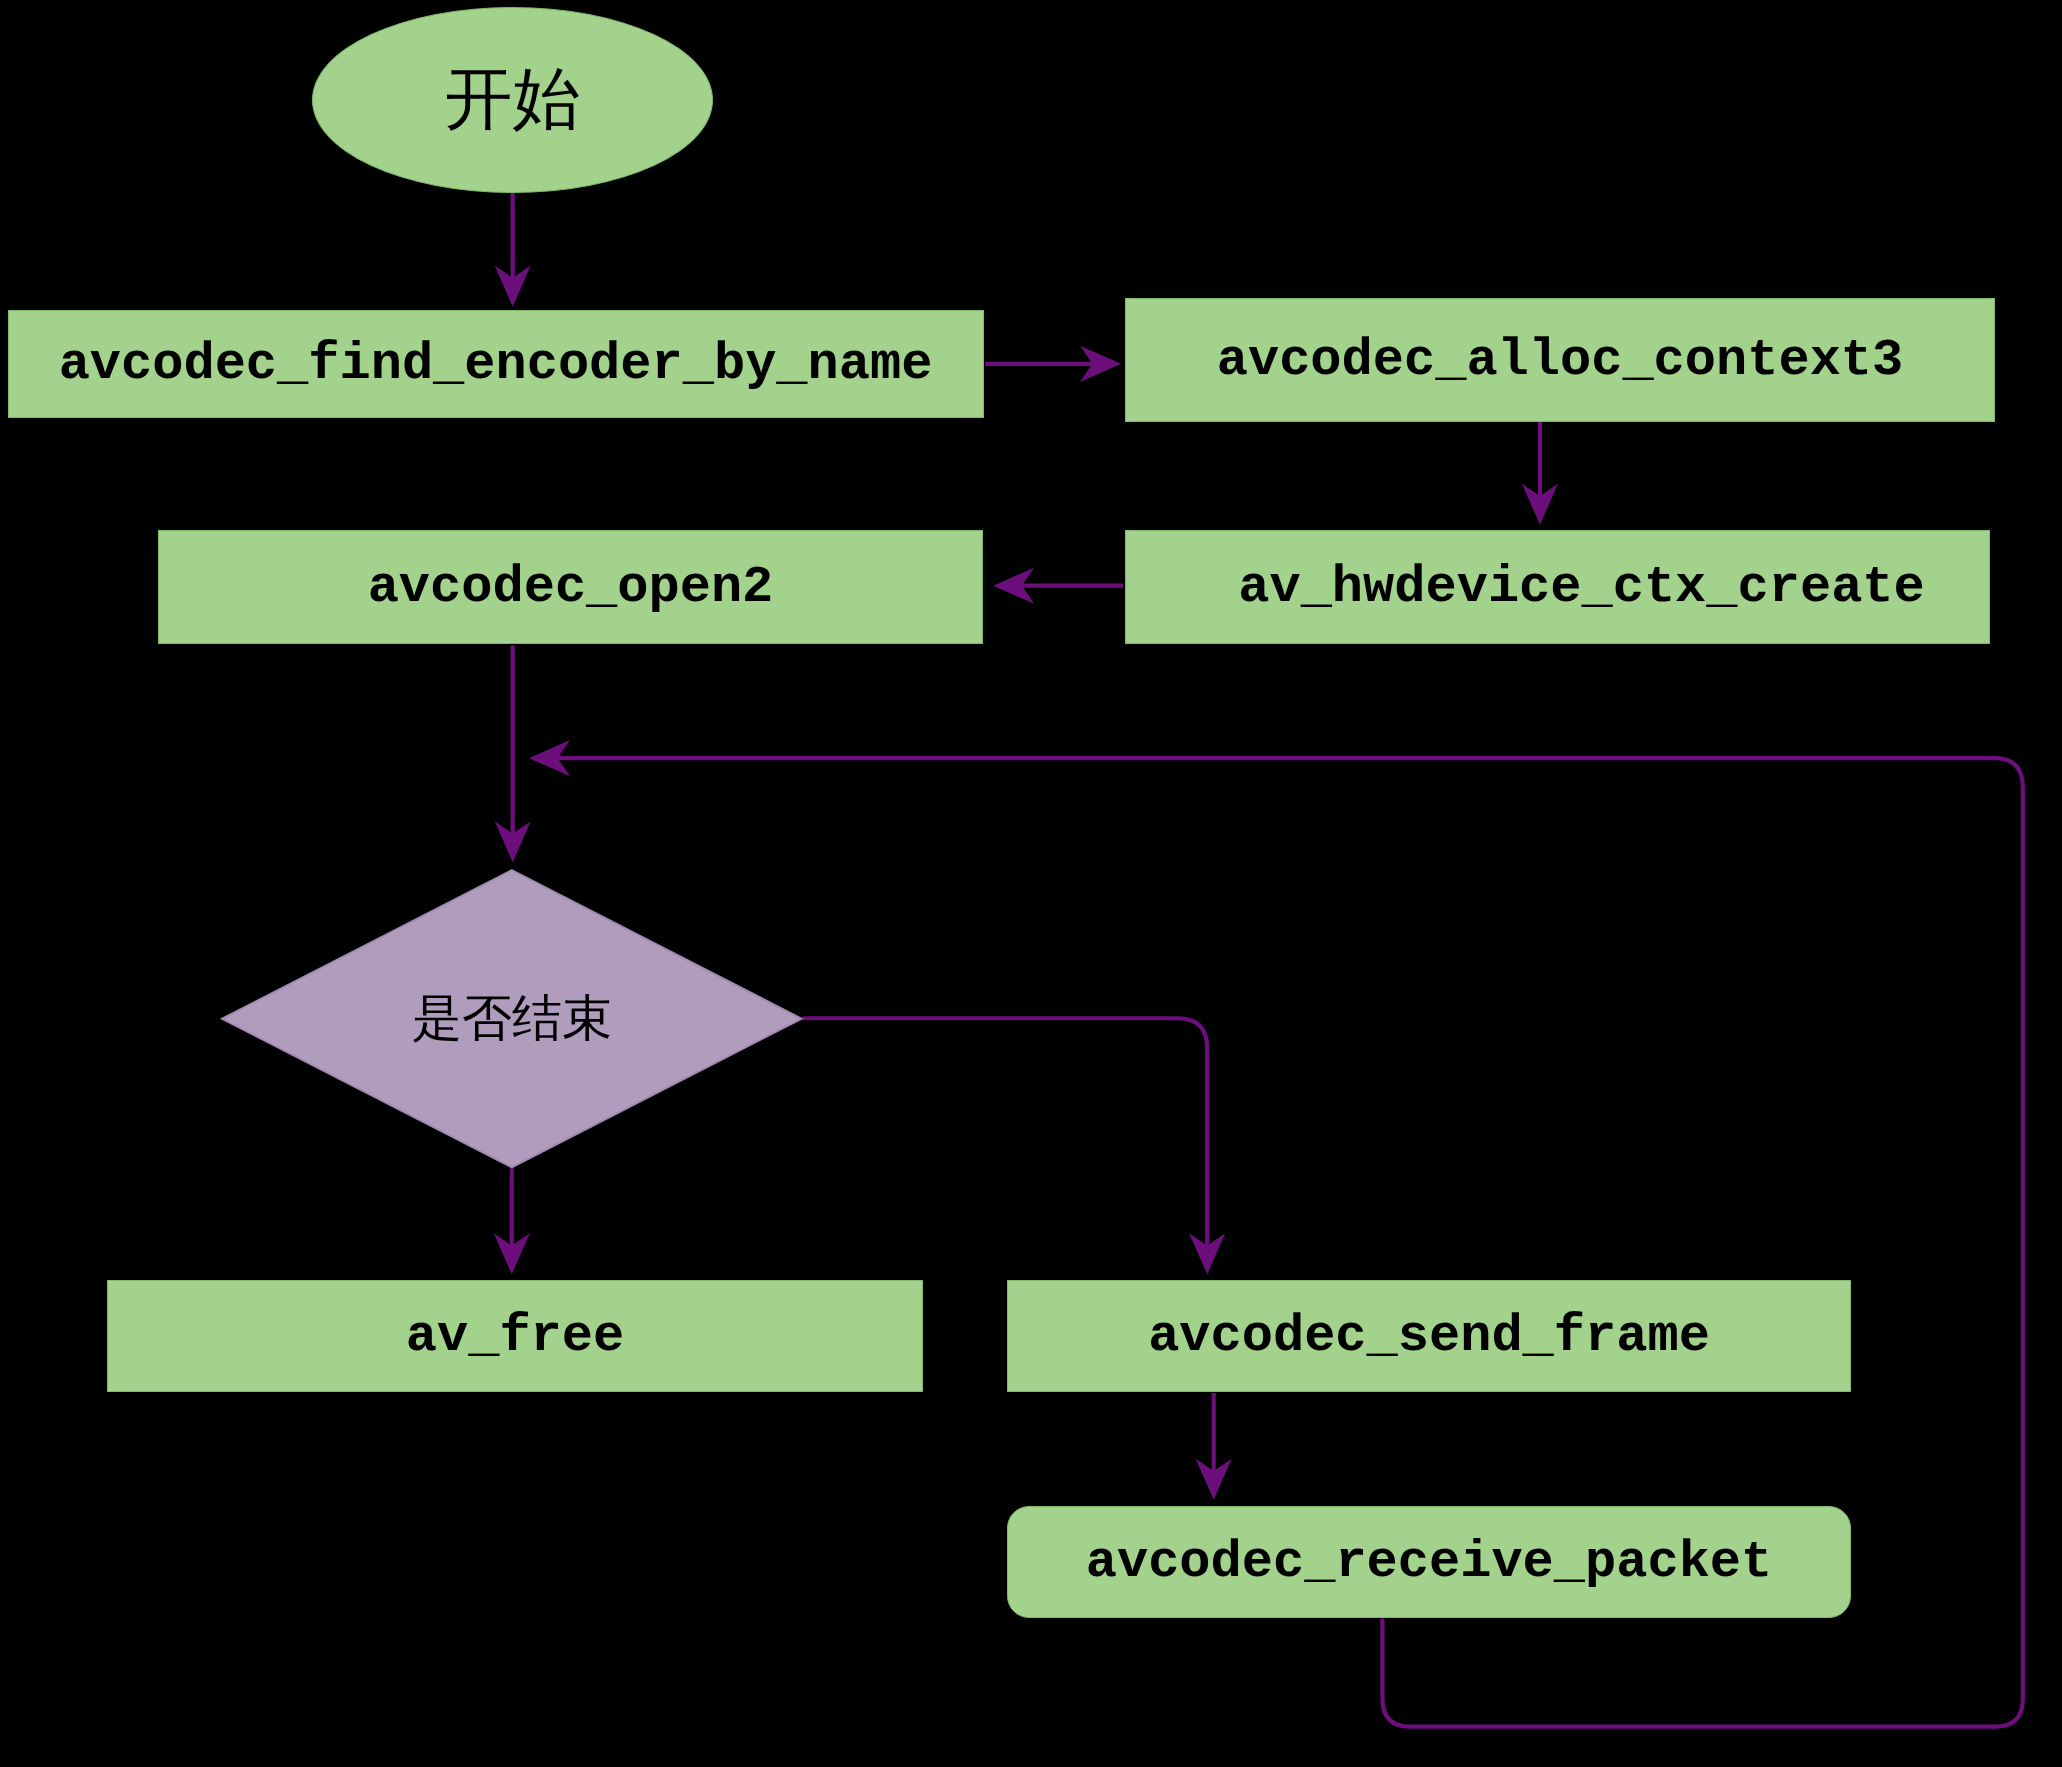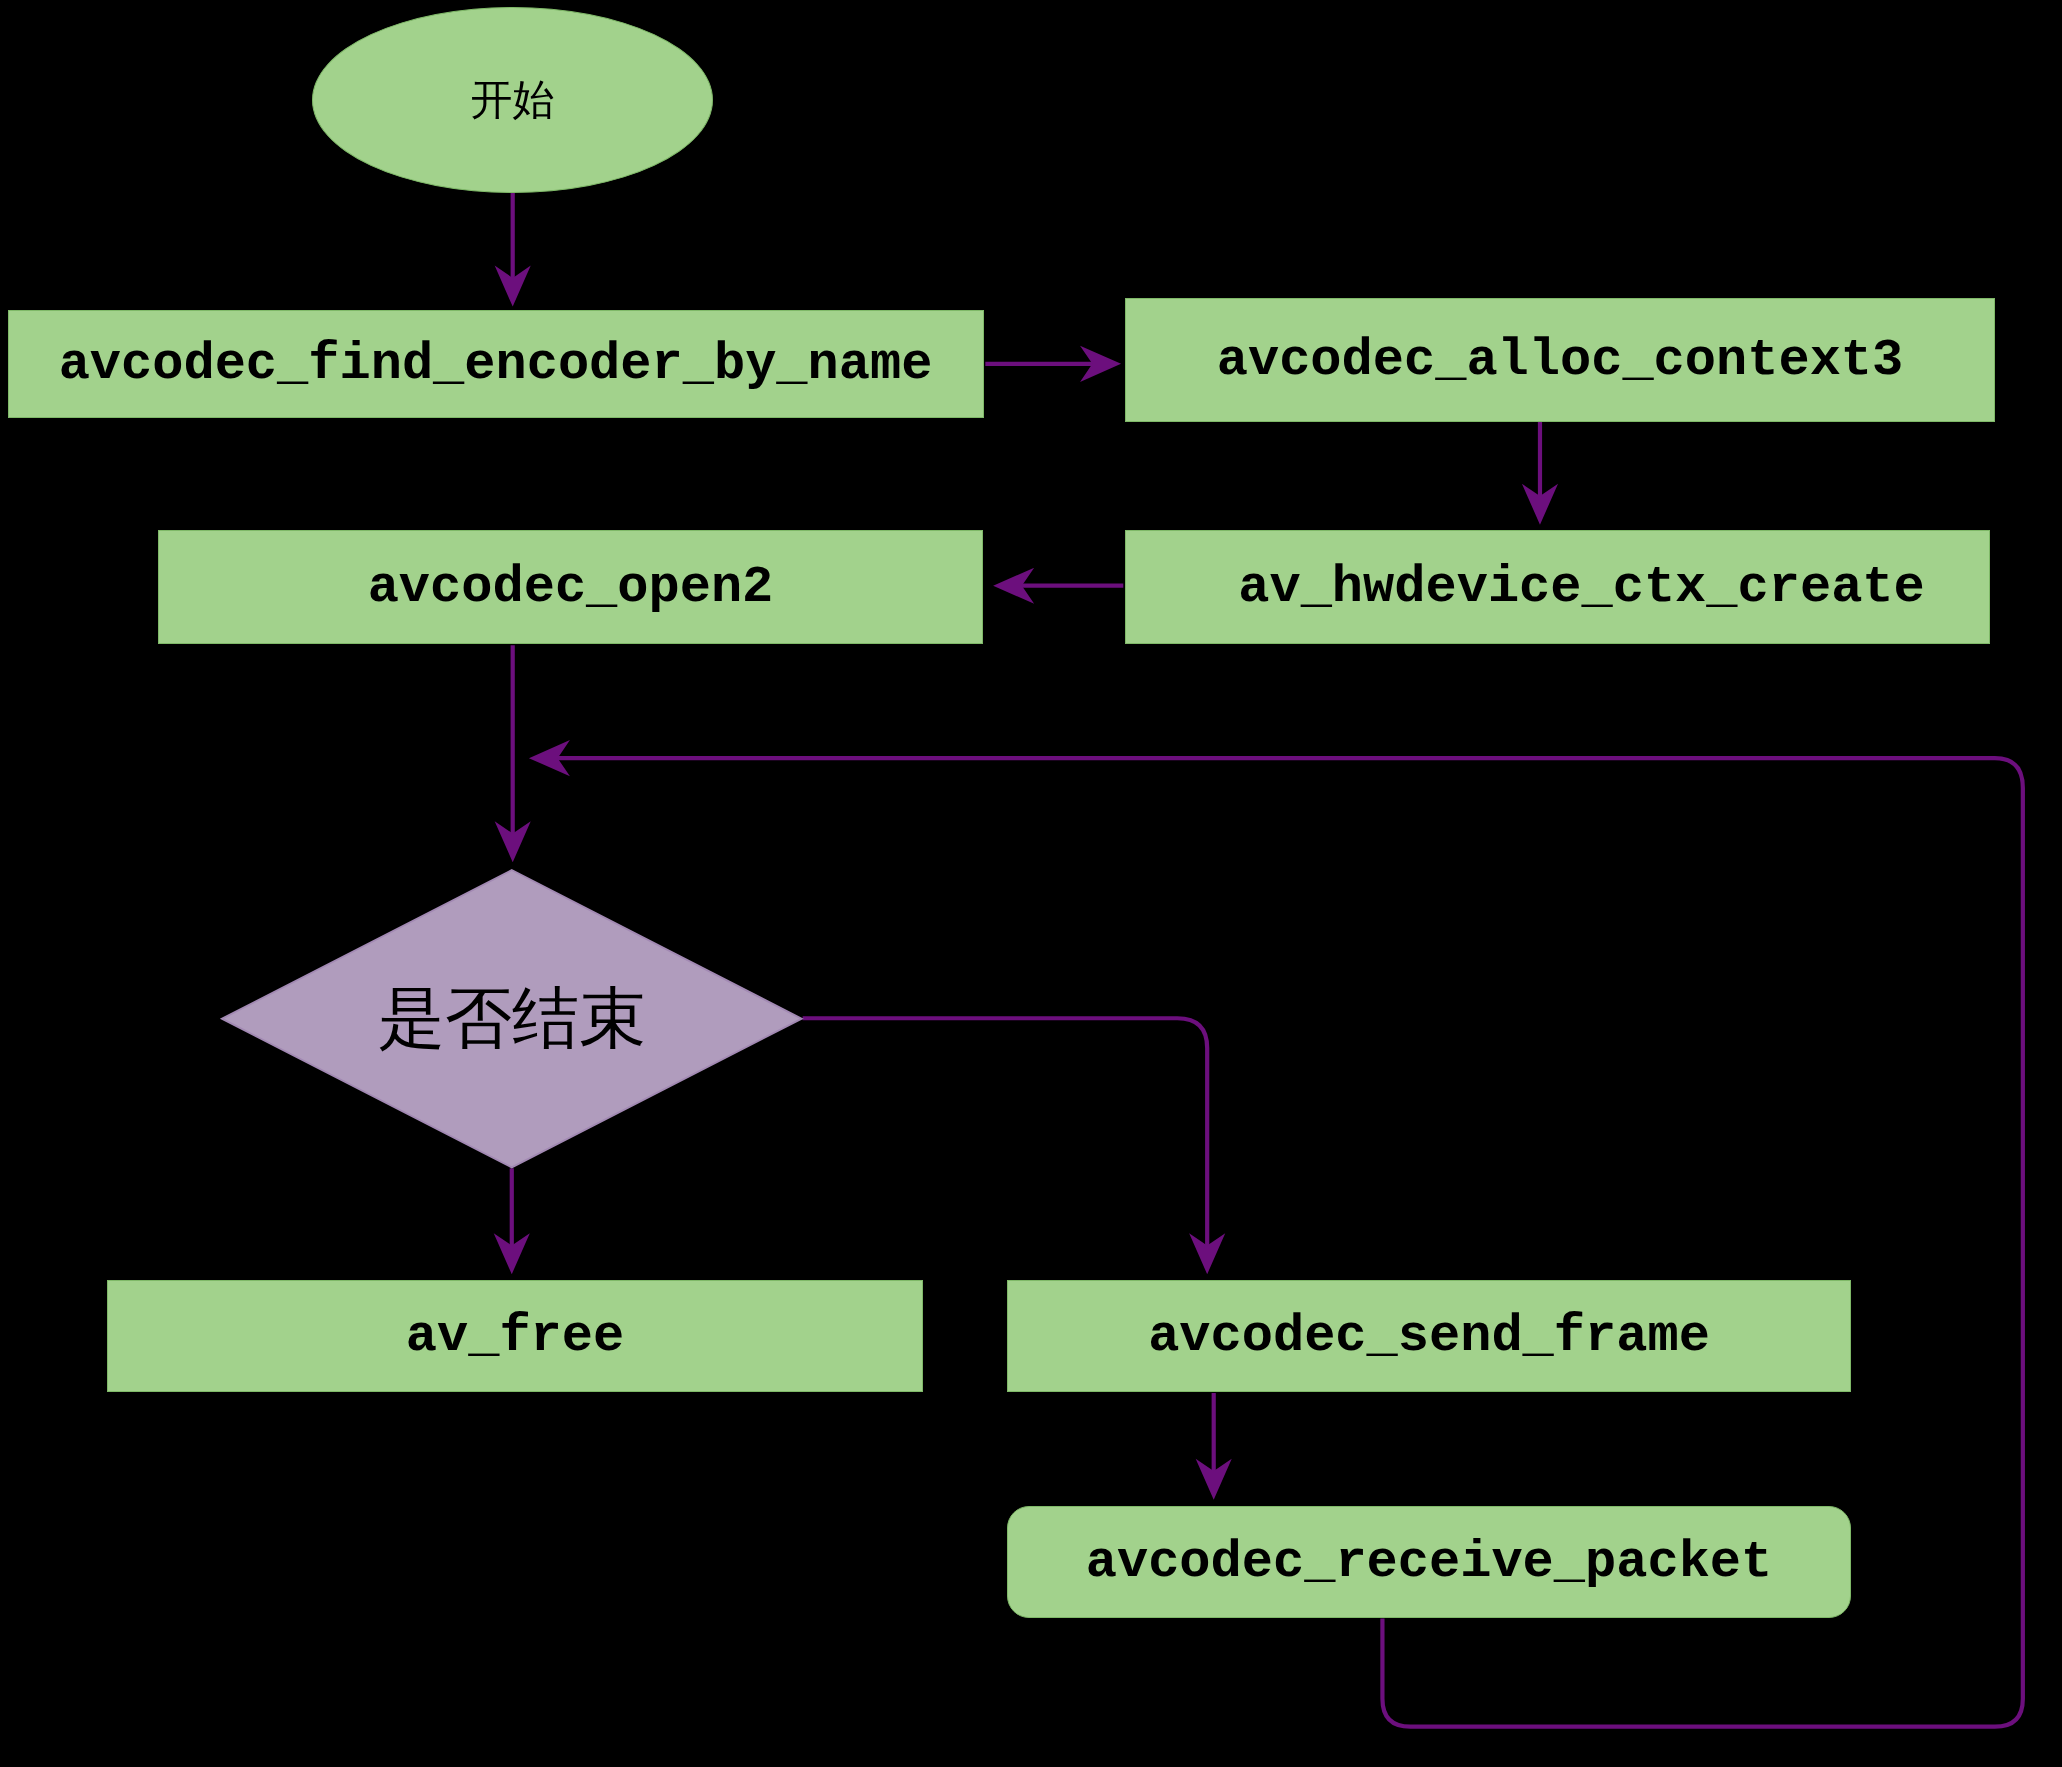--- a/index.html
+++ b/index.html
@@ -37,27 +37,27 @@
     font-weight:700;
     font-size:52px;
     letter-spacing:0px;
     white-space:nowrap;
   }
   .ellipse-node{
     background:var(--node-fill);
     border:1.9px solid var(--node-border);
     border-radius:50%;
     font-family:"DejaVu Sans",sans-serif;
-    font-size:42px;
+    font-size:68px;
   }
   .diamond-label{
     position:absolute;
     display:flex;align-items:center;justify-content:center;
     font-family:"DejaVu Sans",sans-serif;
-    font-size:67px;
+    font-size:50px;
     color:var(--text);
     background:transparent;
   }
 </style>
 </head>
 <body>
 
 <div id="stage">
 
   <svg id="edges" viewBox="0 0 2212 1896" xmlns="http://www.w3.org/2000/svg">

